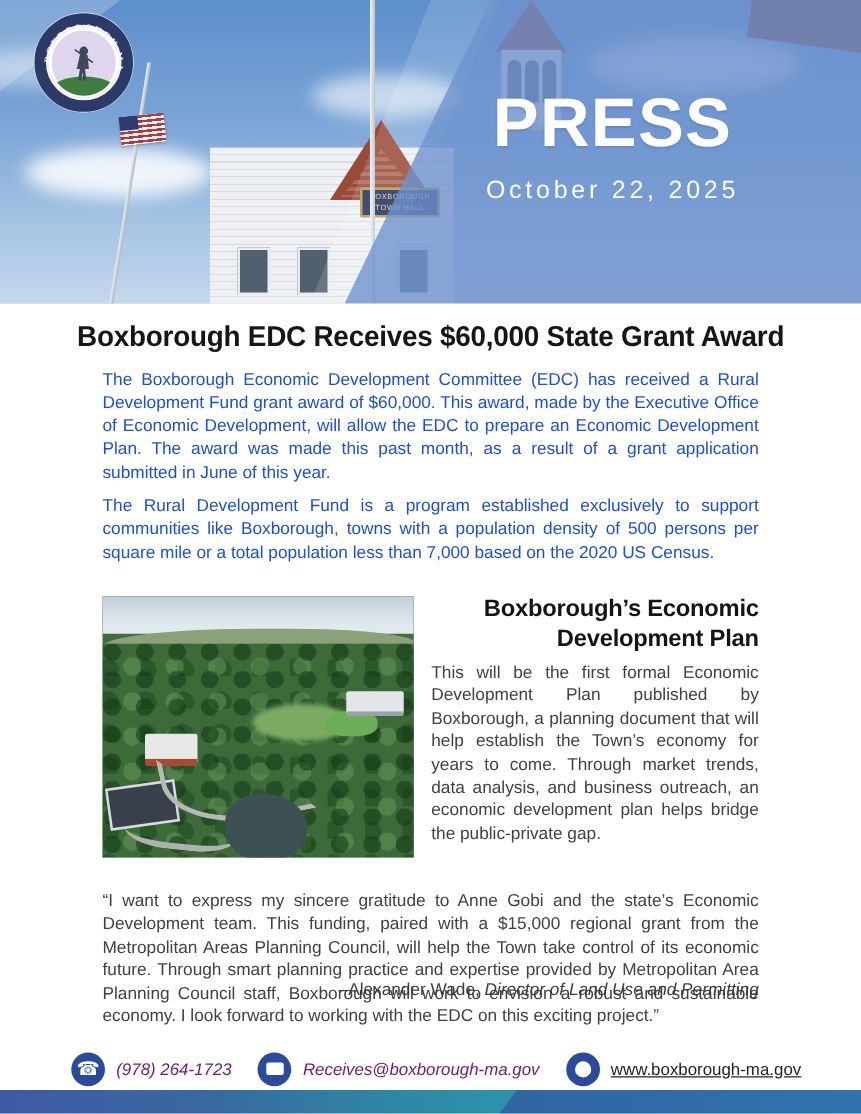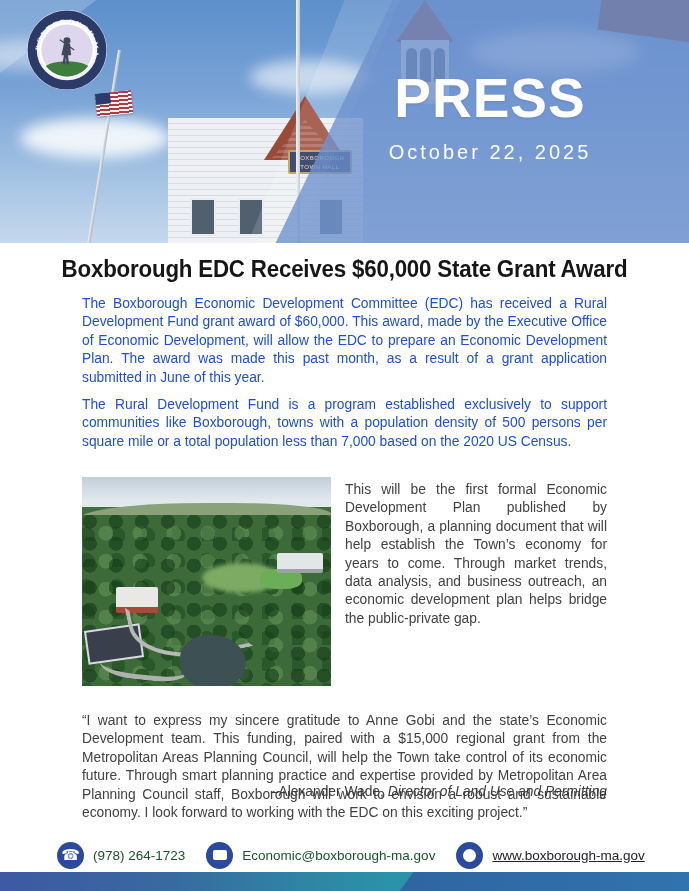--- a/index.html
+++ b/index.html
@@ -107,21 +107,21 @@
   
   .footer{position:absolute;left:57px;top:840px;width:600px;height:30px;display:flex;
           align-items:center;gap:21px;}
   .f-item{display:flex;align-items:center;gap:9px;}
   .f-circle{width:27px;height:27px;border-radius:50%;background:#2b4a9c;display:flex;
           align-items:center;justify-content:center;flex:0 0 auto;}
   .phone-glyph{color:#ffffff;font-size:15px;line-height:1;font-family:"DejaVu Sans",sans-serif;}
   .env{width:14px;height:10px;background:#ffffff;border-radius:2px;}
   .globe{width:27px;height:27px;border-radius:50%;background:#ffffff;border:7px solid #2b4a9c;
           box-sizing:border-box;}
-  .f-text{font-size:13.5px;color:#14532d;}
+  .f-text{font-size:13.5px;color:#701a75;font-style:italic;}
   .weblink{font-size:13.5px;color:#22222a;text-decoration:underline;cursor:pointer;}
 
   .bottom-bar{position:absolute;left:0;top:872px;width:689px;height:19px;
           background:linear-gradient(90deg,#3e59a4 0%,#38699f 24%,#2e87a5 46%,#2b93a9 58%,#2b93a9 100%);}
   .bar-right{position:absolute;inset:0;background:linear-gradient(90deg,#35508f 0%,#2f66a2 60%,#3173ae 100%);
           clip-path:polygon(60% 0,100% 0,100% 100%,58% 100%);}
 </style>
 </head>
 <body>
 
@@ -198,40 +198,41 @@
     <div class="ph-field"></div>
     <div class="ph-bldg-r"></div>
     <div class="ph-bldg-m"></div>
     <div class="ph-bldg-l"></div>
     <div class="ph-road"></div>
     <div class="ph-road2"></div>
     <div class="ph-pond"></div>
   </div>
 
   <div class="rightcol">
+    <div class="sec-head">Boxborough’s Economic Development Plan</div>
     <div class="sec-body">This will be the first formal Economic Development Plan published by Boxborough, a planning document that will help establish the Town’s economy for years to come. Through market trends, data analysis, and business outreach, an economic development plan helps bridge the public-private gap.</div>
   </div>
 
   <div class="quote">“I want to express my sincere gratitude to Anne Gobi and the state’s Economic Development team. This funding, paired with a $15,000 regional grant from the Metropolitan Areas Planning Council, will help the Town take control of its economic future. Through smart planning practice and expertise provided by Metropolitan Area Planning Council staff, Boxborough will work to envision a robust and sustainable economy. I look forward to working with the EDC on this exciting project.”</div>
   <div class="attribution" id="attr-line" style="top: 784px;">
     <span class="name">–Alexander Wade, </span><span class="title">Director of Land Use and Permitting</span>
   </div>
 
   <div class="footer">
     <div class="f-item">
       <div class="f-circle">
           <span class="phone-glyph">☎</span>
         </div>
       <span class="f-text">(978) 264-1723</span>
     </div>
     <div class="f-item">
       <div class="f-circle">
           <span class="env"></span>
         </div>
-      <span class="f-text">Economic@boxborough-ma.gov</span>
+      <span class="f-text">Receives@boxborough-ma.gov</span>
     </div>
     <div class="f-item">
       <div class="globe"></div>
       <a class="weblink">www.boxborough-ma.gov</a>
     </div>
   </div>
 
   <div class="bottom-bar">
     <div class="bar-right"></div>
   </div>

